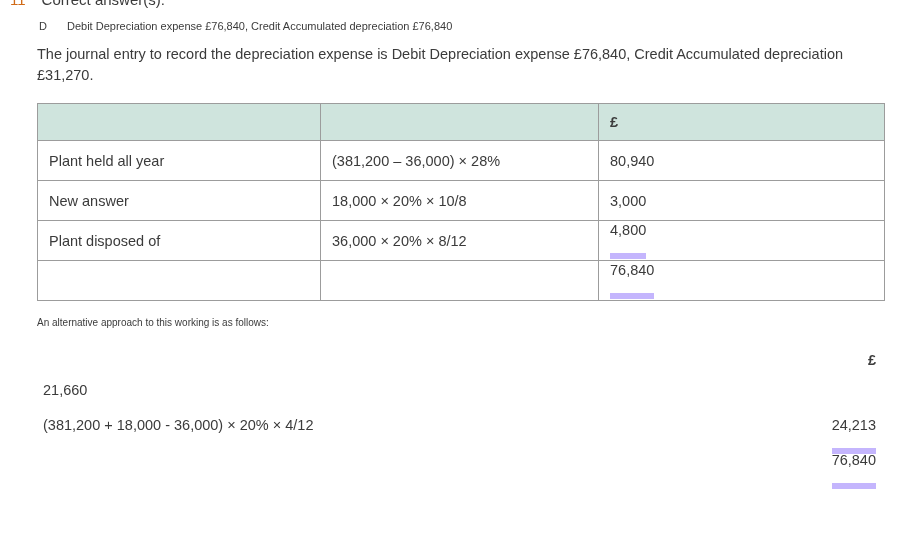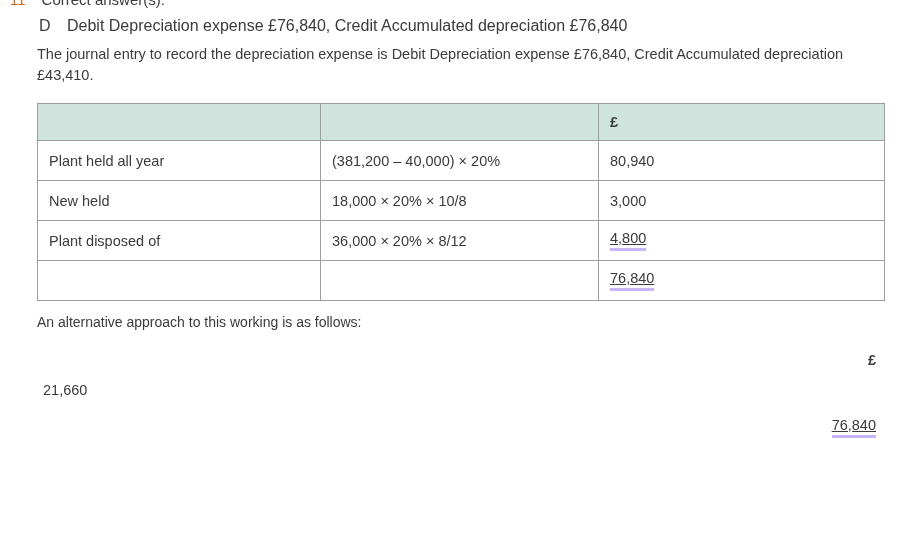--- a/index.html
+++ b/index.html
@@ -32,21 +32,21 @@
     color: #d06a17;
     font-weight: 400;
     margin-right: 16px;
   }
 
   
   .answer-line {
     position: absolute;
     top: 15px;
     left: 39px;
-    font-size: 16px;
+    font-size: 11px;
     line-height: 22px;
     white-space: nowrap;
   }
   .answer-line .opt-letter {
     display: inline-block;
     width: 28px;
   }
 
   
   .explanation {
@@ -82,32 +82,31 @@
     height: 37px;
   }
   .calc-table thead th.amount-head {
     font-weight: bold;
   }
   .col-label  { width: 283px; }
   .col-work   { width: 278px; }
   .col-amount { width: 286px; }
   .ul-num {
     display: inline-block;
-    border-bottom: 3px solid #c4b5fd;
-    padding-bottom: 1px;
+    border-bottom: 6px solid #c4b5fd;
+    padding-bottom: 14px;
     line-height: 17px;
-    text-decoration: underline;
   }
 
   
   .alt-intro {
     position: absolute;
     top: 312px;
     left: 37px;
-    font-size: 14px;
+    font-size: 10px;
     line-height: 21px;
     white-space: nowrap;
   }
 
   .alt-block {
     position: absolute;
     top: 352px;
     left: 43px;
     width: 833px;
     font-size: 14.5px;
@@ -127,38 +126,38 @@
 <body>
 
 <div class="cut-heading">
   <span class="qnum">11</span><span>Correct answer(s):</span>
 </div>
 
 <div class="answer-line">
   <span class="opt-letter">D</span><span>Debit Depreciation expense £76,840, Credit Accumulated depreciation £76,840</span>
 </div>
 
-<div class="explanation">The journal entry to record the depreciation expense is Debit Depreciation expense £76,840, Credit Accumulated depreciation £43,410.</div>
+<div class="explanation">The journal entry to record the depreciation expense is Debit Depreciation expense £76,840, Credit Accumulated depreciation £31,270.</div>
 
 <table class="calc-table">
   <thead>
     <tr>
       <th class="col-label"></th>
       <th class="col-work"></th>
       <th class="col-amount amount-head">£</th>
     </tr>
   </thead>
   <tbody>
     <tr>
       <td>Plant held all year</td>
-      <td>(381,200 – 40,000) × 20%</td>
+      <td>(381,200 – 36,000) × 28%</td>
       <td><span>80,940</span></td>
     </tr>
     <tr>
-      <td>New held</td>
+      <td>New answer</td>
       <td>18,000 × 20% × 10/8</td>
       <td><span>3,000</span></td>
     </tr>
     <tr>
       <td>Plant disposed of</td>
       <td>36,000 × 20% × 8/12</td>
       <td><span class="ul-num">4,800</span></td>
     </tr>
     <tr>
       <td></td>
@@ -172,16 +171,20 @@
 
 <div class="alt-block">
   <div class="alt-row header-row">
     <span class="alt-formula"></span>
     <span class="alt-value bold">£</span>
   </div>
   <div class="alt-row">
     <span class="alt-value"><span>21,660</span></span>
   </div>
   <div class="alt-row">
+    <span class="alt-formula">(381,200 + 18,000 - 36,000) × 20% × 4/12</span>
+    <span class="alt-value"><span class="ul-num">24,213</span></span>
+  </div>
+  <div class="alt-row">
     <span class="alt-formula"></span>
     <span class="alt-value"><span class="ul-num">76,840</span></span>
   </div>
 </div>
 
 </body></html>

